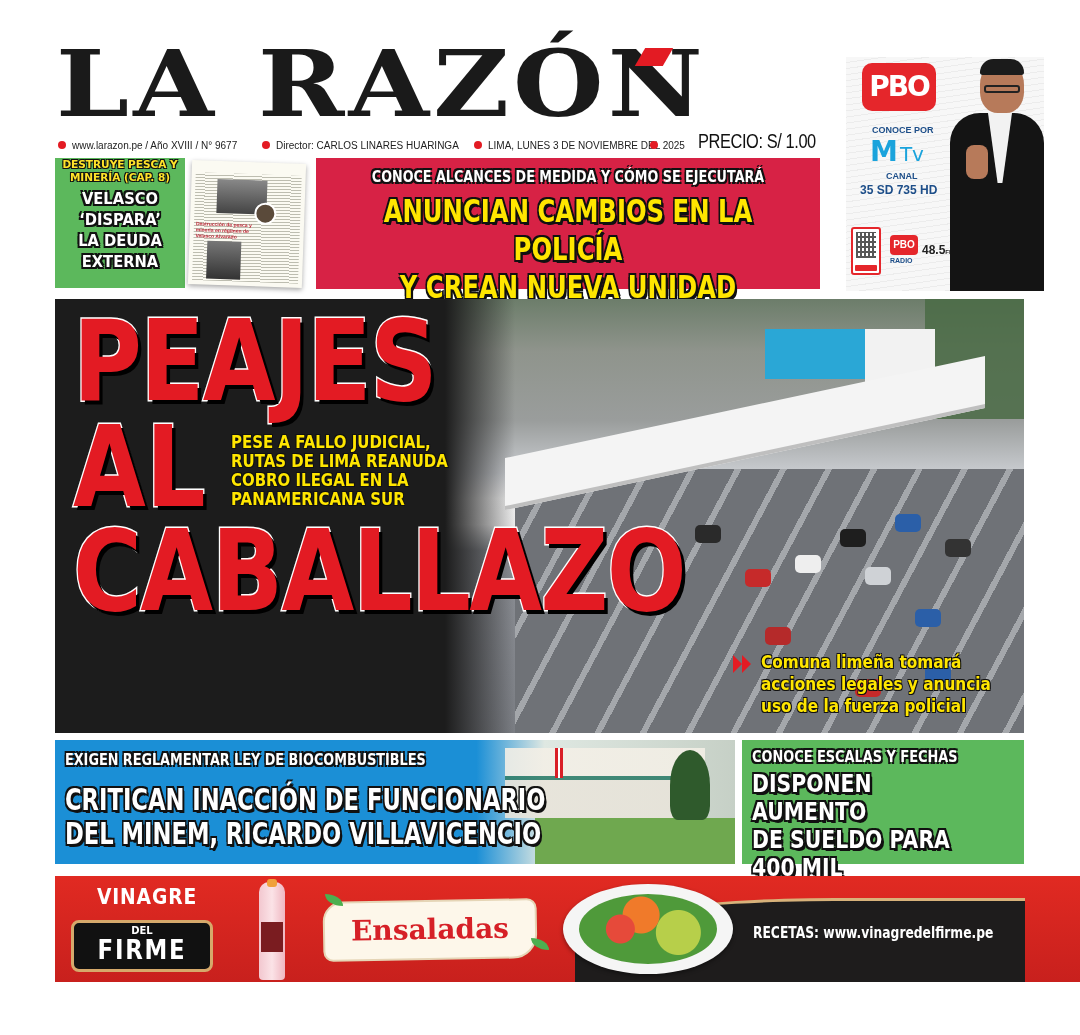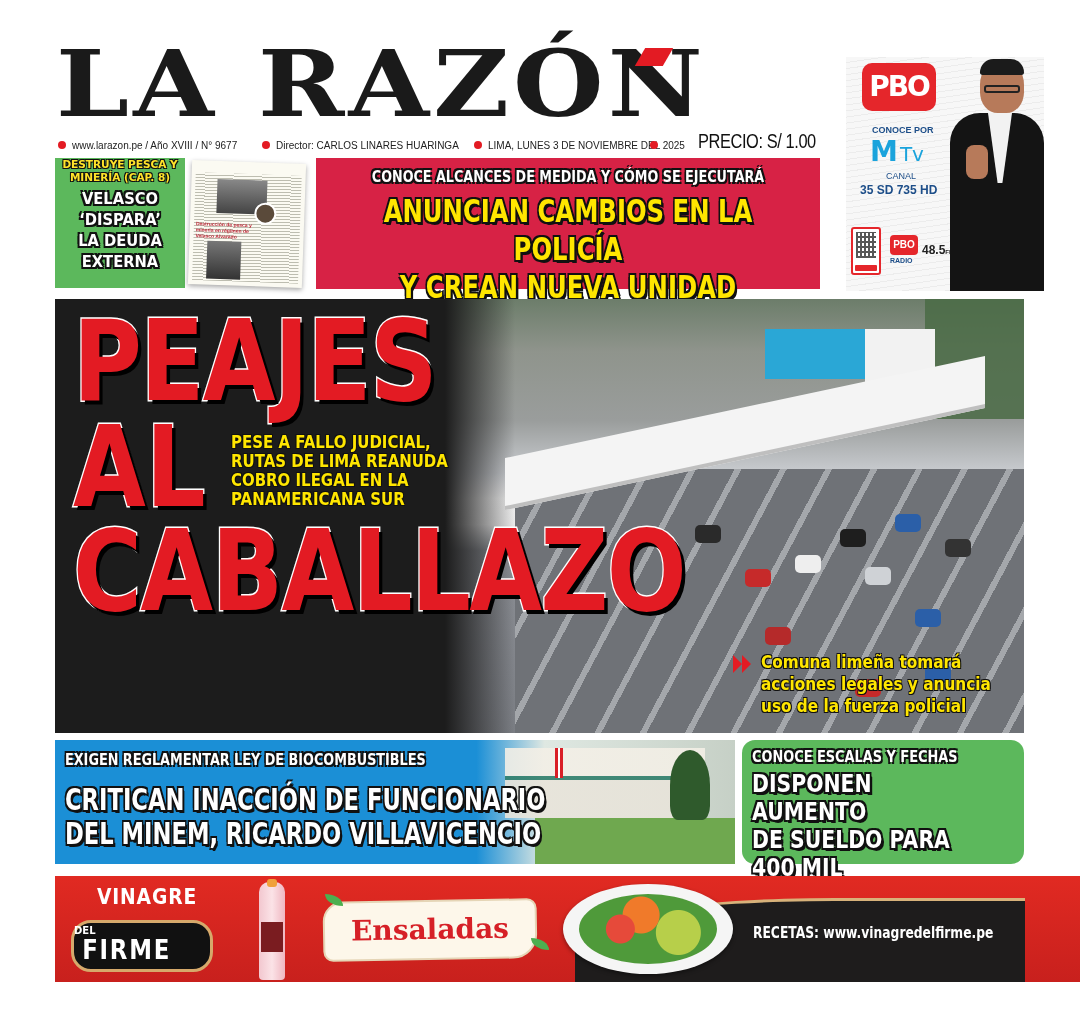--- a/index.html
+++ b/index.html
@@ -39,21 +39,21 @@
   .pbo-logo {
     position: absolute; left: 16px; top: 6px; width: 74px; height: 48px;
     background: #e5262b; border-radius: 10px; color: #fff; font-weight: 900;
     font-family: "DejaVu Sans", sans-serif; font-size: 28px; text-align: center; line-height: 48px;
     letter-spacing: -2px;
   }
   .pbo-ahora { position: absolute; left: 26px; top: 68px; font-size: 9px; font-weight: 700; color: #1d4e89; }
   .pbo-movistar { position: absolute; left: 24px; top: 80px; display: flex; align-items: baseline; }
   .pbo-m { font-family: "DejaVu Sans", sans-serif; font-weight: 900; font-size: 28px; color: #1aa3dc; line-height: 30px; }
   .pbo-tv { font-family: "DejaVu Sans", sans-serif; font-size: 20px; color: #1aa3dc; margin-left: 2px; }
-  .pbo-canal { position: absolute; left: 40px; top: 114px; font-size: 9px; font-weight: 400; color: #1d4e89; }
+  .pbo-canal { position: absolute; left: 40px; top: 114px; font-size: 9px; font-weight: 700; color: #1d4e89; }
   .pbo-channels { position: absolute; left: 14px; top: 126px; font-size: 12px; font-weight: 700; color: #1d4e89; white-space: nowrap; }
   .pbo-qr {
     position: absolute; left: 5px; top: 170px; width: 30px; height: 48px; background: #fff;
     border: 2px solid #e5262b; border-radius: 3px;
   }
   .pbo-qr-grid {
     position: absolute; left: 3px; top: 3px; width: 20px; height: 26px;
     background:
       repeating-linear-gradient(90deg, #111 0 2px, transparent 2px 4px),
       repeating-linear-gradient(0deg, #111 0 2px, transparent 2px 5px);
@@ -194,21 +194,21 @@
     transform: scaleX(0.8); transform-origin: left top; white-space: nowrap;
   }
   .minem-head {
     position: absolute; left: 10px; top: 42px; font-family: "DejaVu Sans", sans-serif; font-weight: 900; font-size: 31px;
     line-height: 34px; color: #fff; white-space: pre-line; transform: scaleX(0.73); transform-origin: left top;
     text-shadow: -2px -2px 0 #111, 2px -2px 0 #111, -2px 2px 0 #111, 2px 2px 0 #111, 3px 3px 0 #111;
   }
 
   
   .teachers {
-    position: absolute; left: 742px; top: 740px; width: 282px; height: 124px; background: #5cb85c; padding: 8px 10px; border-radius: 13px;
+    position: absolute; left: 742px; top: 740px; width: 282px; height: 124px; background: #5cb85c; padding: 8px 10px;
   }
   .teachers-kicker {
     display: block; font-family: "DejaVu Sans", sans-serif; font-weight: 900; font-size: 15px; color: #fff;
     text-shadow: -2px -2px 0 #111, 2px -2px 0 #111, -2px 2px 0 #111, 2px 2px 0 #111;
     transform: scaleX(0.86); transform-origin: left top; white-space: nowrap;
   }
   .teachers-head {
     display: block; margin-top: 4px; font-family: "DejaVu Sans", sans-serif; font-weight: 900; font-size: 24px; line-height: 28px;
     color: #fff; white-space: pre-line; transform: scaleX(0.85); transform-origin: left top;
     text-shadow: -2px -2px 0 #111, 2px -2px 0 #111, -2px 2px 0 #111, 2px 2px 0 #111, 3px 3px 0 #111;
@@ -221,22 +221,22 @@
   }
   .vinagre-dark {
     position: absolute; left: 520px; top: 22px; width: 450px; height: 84px; background: #1e1c1c;
     border-top-left-radius: 260px 40px; border-top: 3px solid #d8b27a;
   }
   .vin-arc {
     position: absolute; left: 22px; top: 8px; width: 140px; font-family: "DejaVu Sans", sans-serif; font-weight: 900; font-size: 22px;
     color: #fff; text-align: center; letter-spacing: 1px; transform: scaleX(0.85);
   }
   .vin-badge {
-    position: absolute; left: 16px; top: 44px; width: 142px; height: 52px; background: #111; border-radius: 20px;
-    border: 3px solid #d6a96b; text-align: left;
+    position: absolute; left: 16px; top: 44px; width: 142px; height: 52px; background: #111; border-radius: 8px;
+    border: 3px solid #d6a96b; text-align: center;
   }
   .vin-del { display: block; font-family: "DejaVu Sans", sans-serif; font-weight: 900; font-size: 10px; color: #fff; margin-top: 2px; }
   .vin-firme { display: block; font-family: "DejaVu Sans", sans-serif; font-weight: 900; font-size: 26px; color: #fff; line-height: 28px; letter-spacing: 2px; transform: scaleX(0.88); }
   .bottle {
     position: absolute; left: 204px; top: 6px; width: 26px; height: 98px; background: linear-gradient(90deg,#f2c7cf, #fbe3e7, #efb7c1);
     border-radius: 10px 10px 4px 4px;
   }
   .bottle-cap { position: absolute; left: 8px; top: -3px; width: 10px; height: 8px; background: #f0a13b; border-radius: 3px; }
   .bottle-label { position: absolute; left: 2px; top: 40px; width: 22px; height: 30px; background: #7a1c20; }
   .ensaladas-banner {

